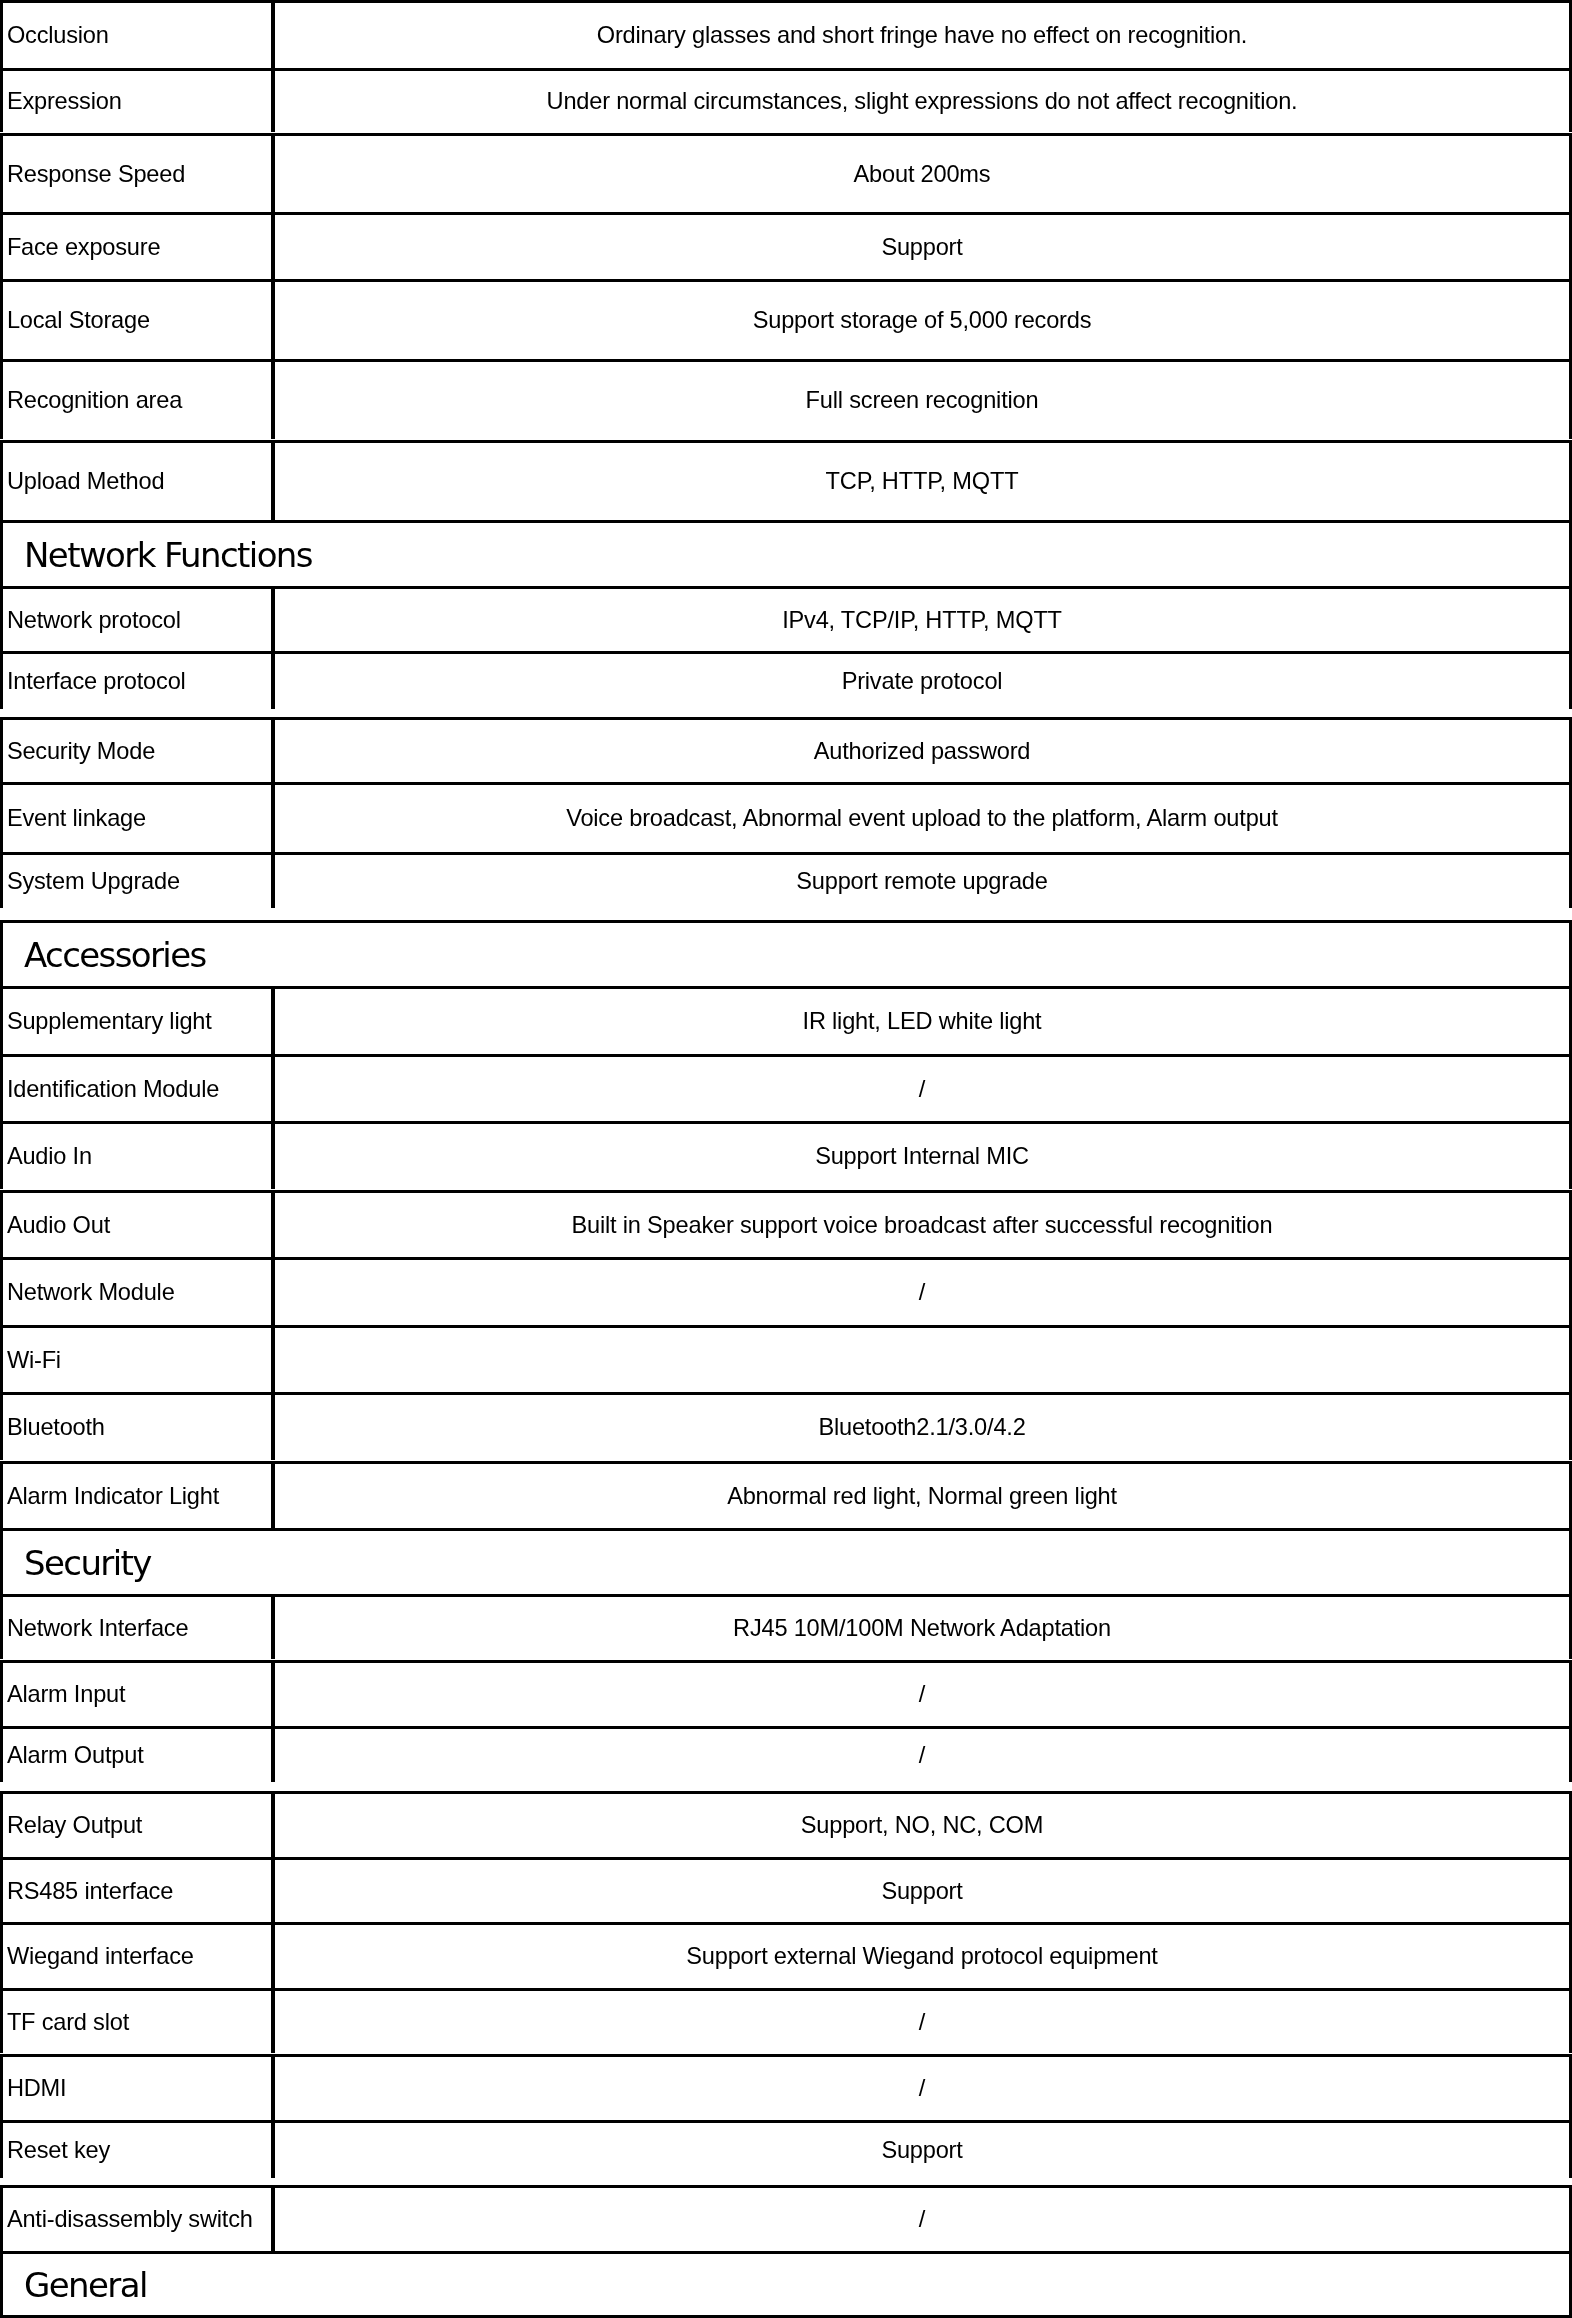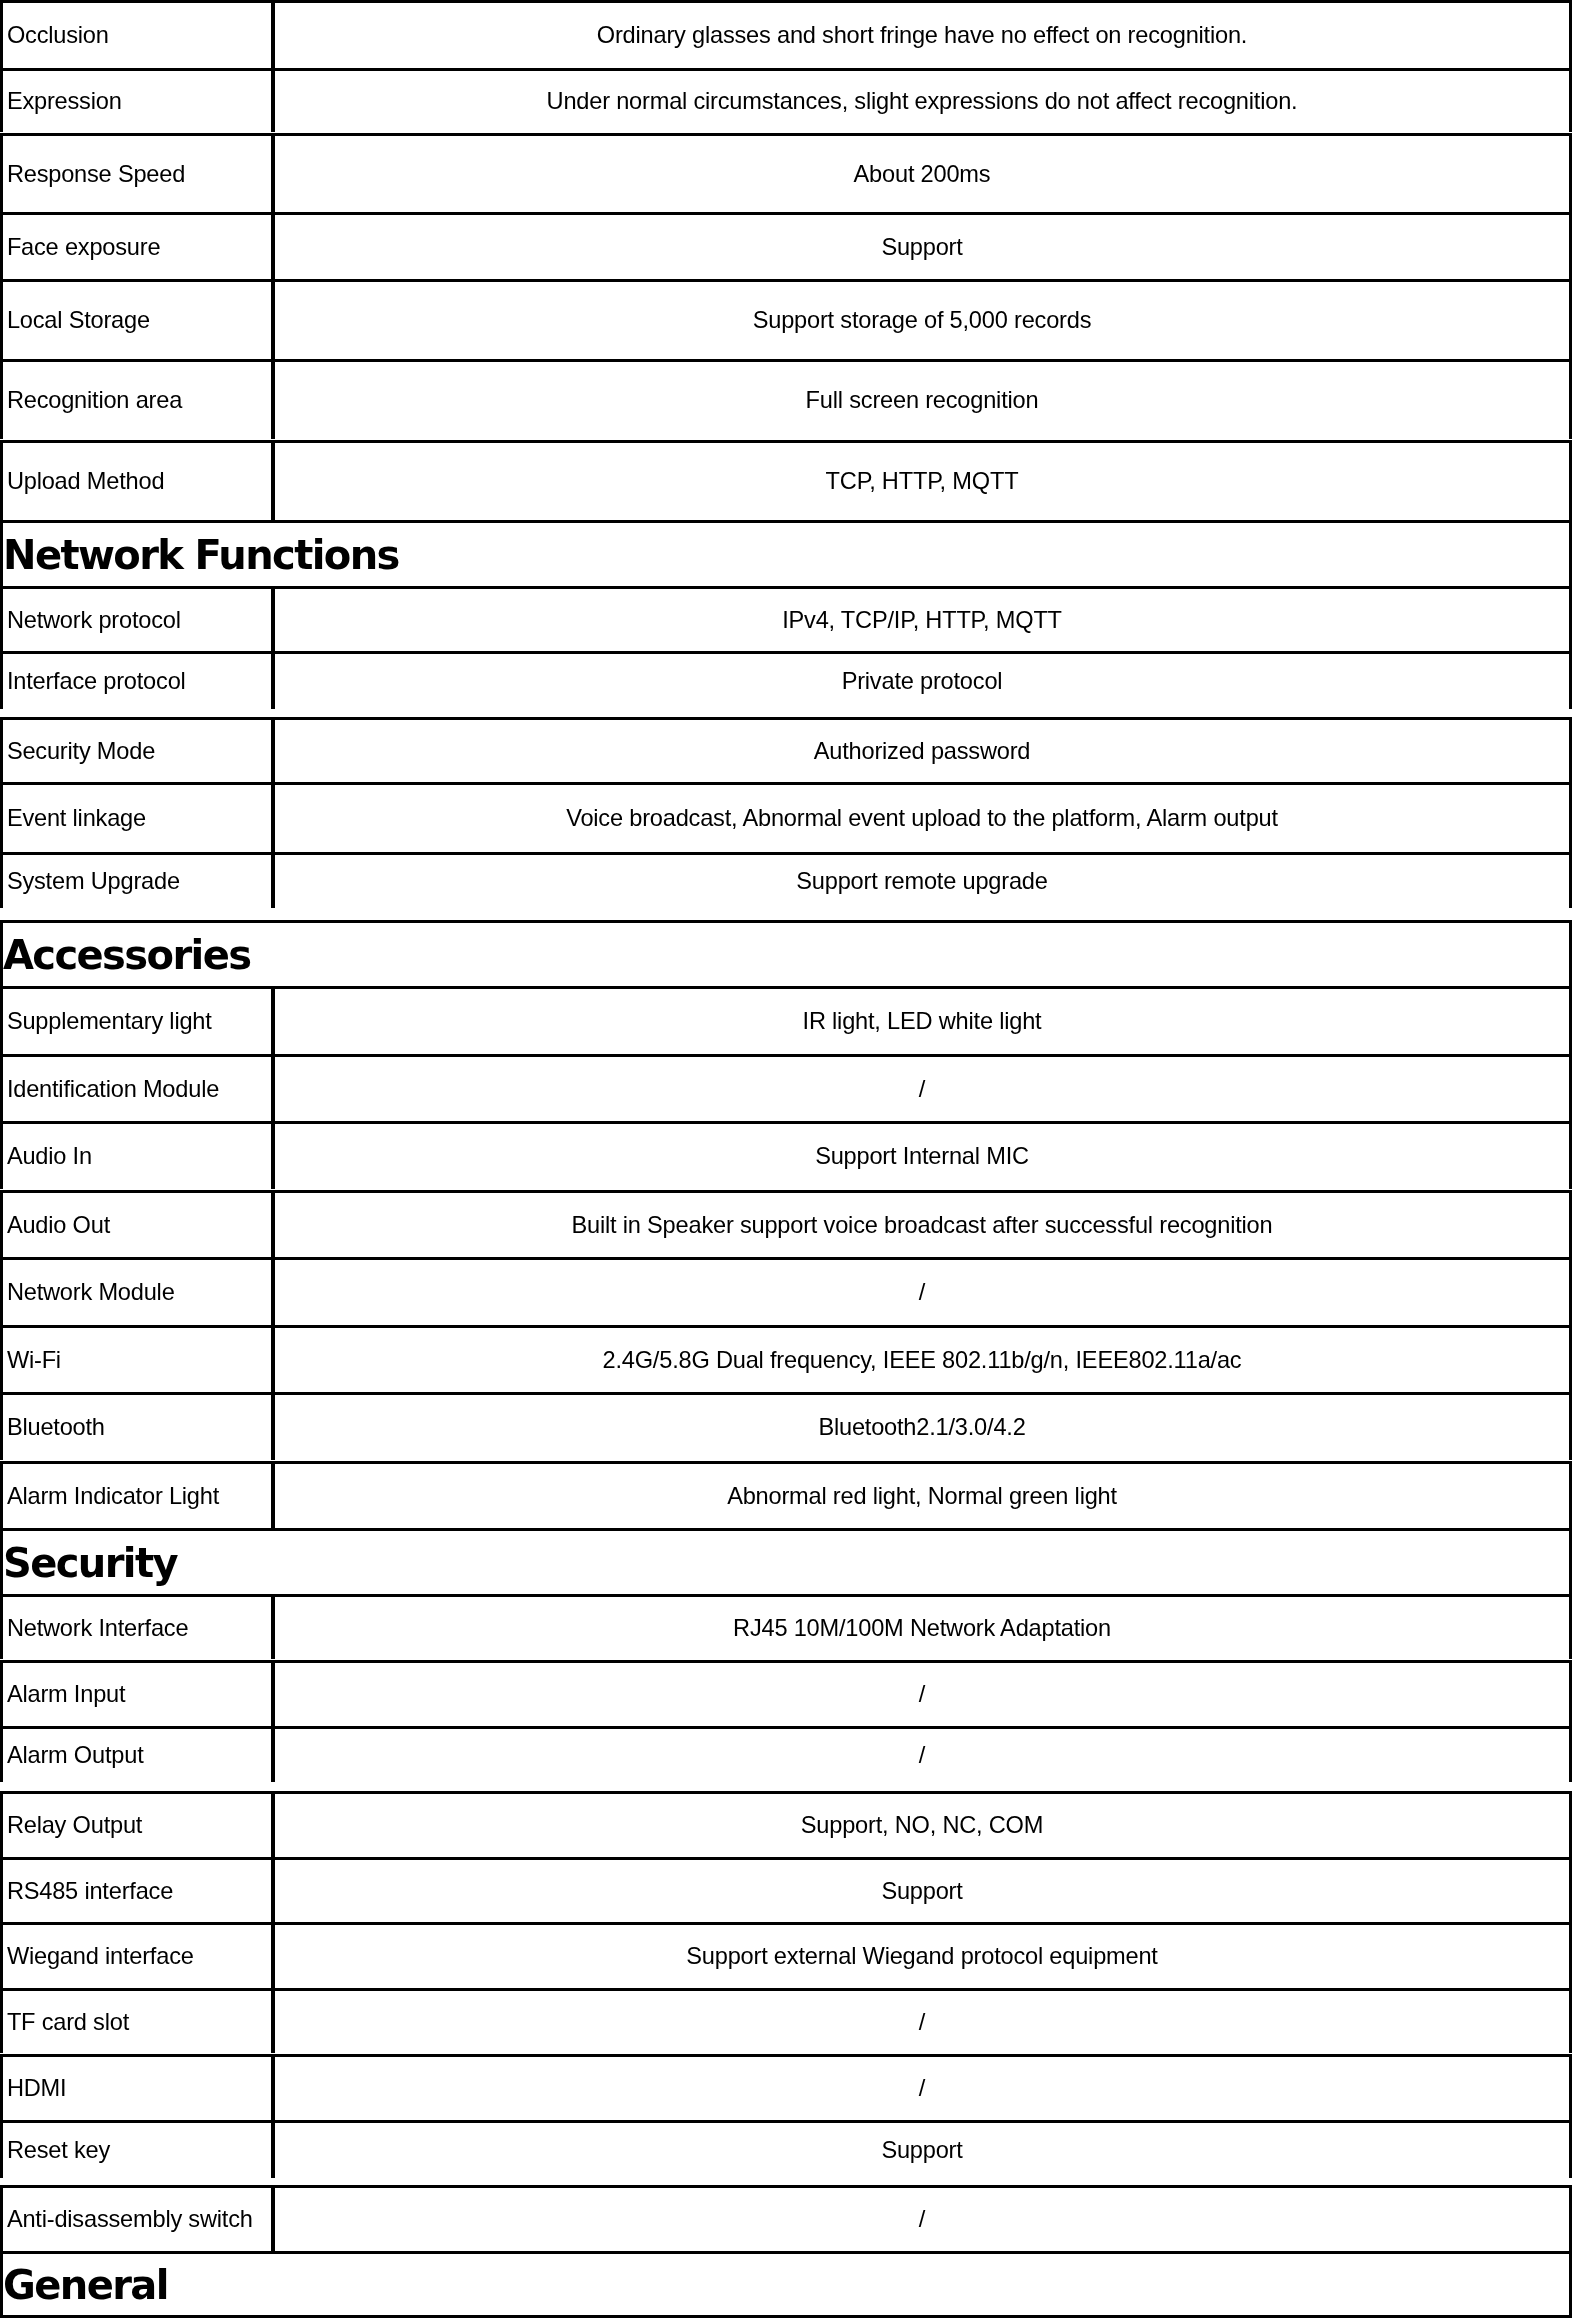--- a/index.html
+++ b/index.html
@@ -10,22 +10,22 @@
          border-left: 3.9px solid #000; border-right: 3.9px solid #000;
          border-top: 3.9px solid #000; }
   .cell-label { position: absolute; left: 3.9px; top: 0; bottom: 0; width: 263px;
          display: flex; align-items: center; font-size: 23.6px; letter-spacing: -0.2px;
          white-space: nowrap; }
   .divider { position: absolute; left: 268px; top: 0; bottom: 0; width: 3.9px; background: #000; }
   .cell-value { position: absolute; left: 272px; right: 0; top: 0; bottom: 0;
          display: flex; align-items: center; justify-content: center;
          font-size: 23.6px; letter-spacing: -0.2px; white-space: nowrap; }
   .section { display: flex; align-items: center; }
-  .section-title { padding-left: 0; font-family: "DejaVu Sans", sans-serif;
-         font-weight: bold; font-size: 40px; letter-spacing: -1.6px; }
+  .section-title { padding-left: 21px; font-family: "DejaVu Sans", sans-serif;
+         font-weight: normal; font-size: 34px; letter-spacing: -1.6px; }
   .bottom-border { position: absolute; left: 0; width: 1572px; height: 3.9px; background: #000; }
 </style>
 </head>
 <body>
 
 <div class="table" id="spec-table">
     <div class="row" style="top: 0px; height: 68px; padding-left: 37px;">
       <div class="cell-label">Occlusion</div>
       <div class="divider"></div>
       <div class="cell-value">Ordinary glasses and short fringe have no effect on recognition.</div>
@@ -112,21 +112,20 @@
       <div class="cell-value">Built in Speaker support voice broadcast after successful recognition</div>
     </div>
     <div class="row" style="top: 1257px; height: 68px;">
       <div class="cell-label">Network Module</div>
       <div class="divider"></div>
       <div class="cell-value">/</div>
     </div>
     <div class="row" style="top: 1325px; height: 68px;">
       <div class="cell-label">Wi-Fi</div>
       <div class="divider"></div>
-      <div class="cell-value">2.4G/5.8G Dual frequency, IEEE 802.11b/g/n, IEEE802.11a/ac</div>
     </div>
     <div class="row" style="top: 1392px; height: 68px;">
       <div class="cell-label">Bluetooth</div>
       <div class="divider"></div>
       <div class="cell-value">Bluetooth2.1/3.0/4.2</div>
     </div>
     <div class="row" style="top: 1461px; height: 68px;">
       <div class="cell-label">Alarm Indicator Light</div>
       <div class="divider"></div>
       <div class="cell-value">Abnormal red light, Normal green light</div>

